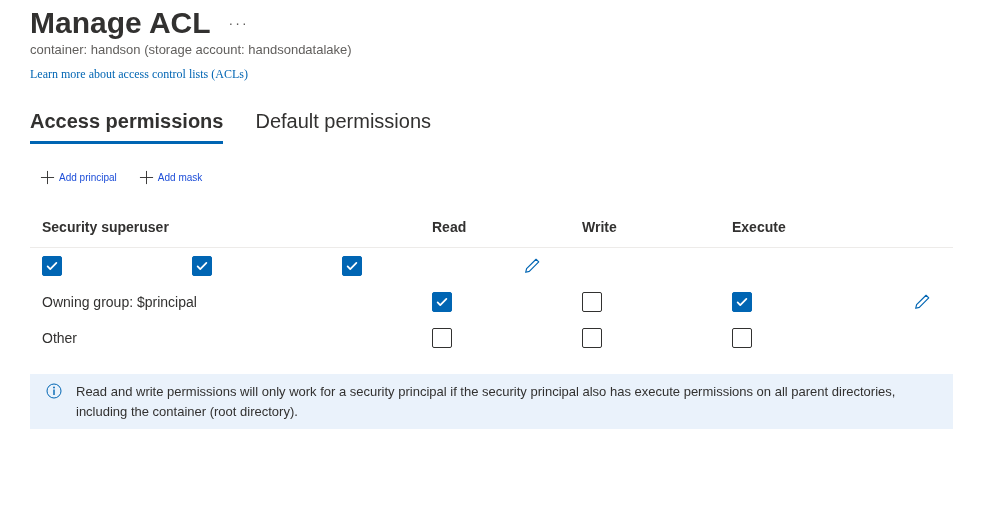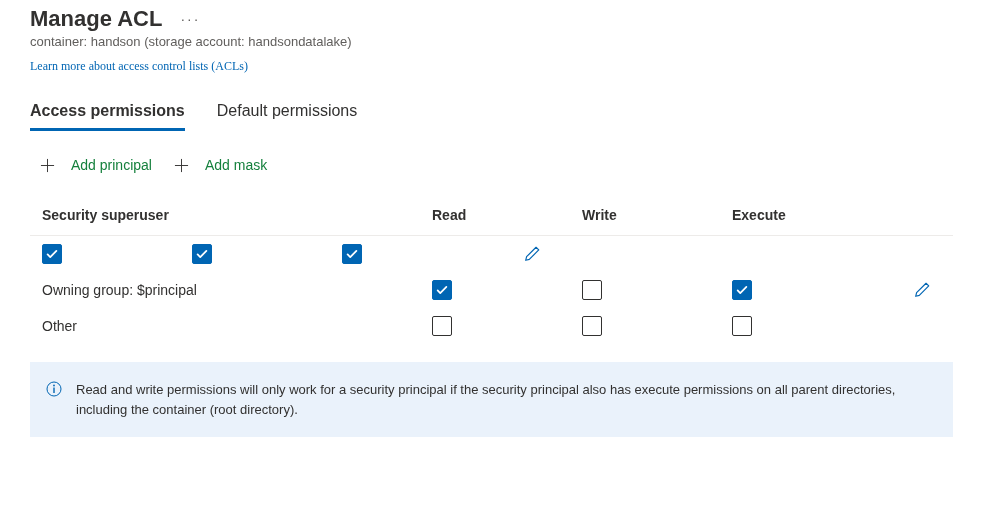--- a/index.html
+++ b/index.html
@@ -7,33 +7,33 @@
     margin: 0;
     padding: 0;
     font-family: "Segoe UI", -apple-system, BlinkMacSystemFont, sans-serif;
     font-size: 14px;
     color: #323130;
     background: #fff;
     width: 983px;
   }
   .panel { padding: 0 30px 12px 30px; }
   .header-row { display: flex; align-items: center; gap: 18px; margin-top: 6px; }
-  .title { font-size: 22px; font-weight: 600; margin: 0; }
+  .title { font-size: 30px; font-weight: 600; margin: 0; }
   .more-dots { font-size: 14px; letter-spacing: 2px; color: #605e5c; cursor: pointer; user-select: none; }
   .subtitle { color: #605e5c; font-size: 13px; margin-top: 2px; }
   .intro { margin-top: 22px; font-size: 14px; color: #323130; }
   .intro-bold { font-weight: 600; }
   .link { color: #0065b3; text-decoration: none; font-size: 12px; display: inline-block; margin-top: 10px; cursor: pointer; font-family: Liberation Serif, serif; }
 
   .tabs { display: flex; gap: 32px; margin-top: 28px; border-bottom: 0; }
-  .tab { font-size: 16px; padding: 0 0 8px 0; color: #323130; cursor: pointer; border-bottom: 3px solid transparent; }
+  .tab { font-size: 20px; padding: 0 0 8px 0; color: #323130; cursor: pointer; border-bottom: 3px solid transparent; }
   .tab.active { font-weight: 600; border-bottom-color: #0065b3; }
 
   .toolbar { display: flex; gap: 18px; margin-top: 22px; margin-left: 8px; }
-  .tool-btn { display: flex; align-items: center; gap: 16px; font-size: 14px; color: #15803d; cursor: pointer; padding: 4px 2px; }
+  .tool-btn { display: flex; align-items: center; gap: 4px; font-size: 10px; color: #1d4ed8; cursor: pointer; padding: 4px 2px; }
   .plus-icon { width: 15px; height: 15px; display: inline-block; }
   .plus-icon svg { display: block; }
 
   .table-wrap { margin-top: 24px; }
   .table-header { display: flex; padding: 6px 12px 12px 12px; font-weight: 600; font-size: 14px; border-bottom: 1px solid #edebe9; }
   .col-principal { flex: 0 0 390px; }
   .col-perm { flex: 0 0 150px; text-align: left; }
   .col-edit { flex: 0 0 80px; text-align: center; }
 
   .table-row { display: flex; align-items: center; padding: 8px 12px; font-size: 14px; }
@@ -41,21 +41,21 @@
   .edit-cell { flex: 0 0 80px; display: flex; justify-content: center; }
 
   .chk { width: 20px; height: 20px; border: 1px solid #323130; border-radius: 2px; display: flex; align-items: center; justify-content: center; cursor: pointer; background: #fff; }
   .chk.checked { background: #0065b3; border-color: #0065b3; }
   .chk.checked svg { display: block; }
   .chk svg { display: none; width: 14px; height: 14px; }
 
   .edit-icon { cursor: pointer; color: #0065b3; }
   .edit-icon svg { width: 18px; height: 18px; display: block; }
 
-  .info-box { margin-top: 18px; background: #eaf2fb; padding: 18px 16px; display: flex; gap: 14px; align-items: flex-start; font-size: 13px; color: #323130; line-height: 1.5; }
+  .info-box { margin-top: 18px; background: #eaf2fb; padding: 8px 16px; display: flex; gap: 14px; align-items: flex-start; font-size: 13px; color: #323130; line-height: 1.5; }
   .info-icon { flex: 0 0 auto; color: #0065b3; margin-top: 1px; }
   .info-icon svg { width: 16px; height: 16px; display: block; }
 </style>
 </head>
 <body>
 
 <div class="panel">
 
   <div class="header-row">
     <h1 class="title">Manage ACL</h1>

